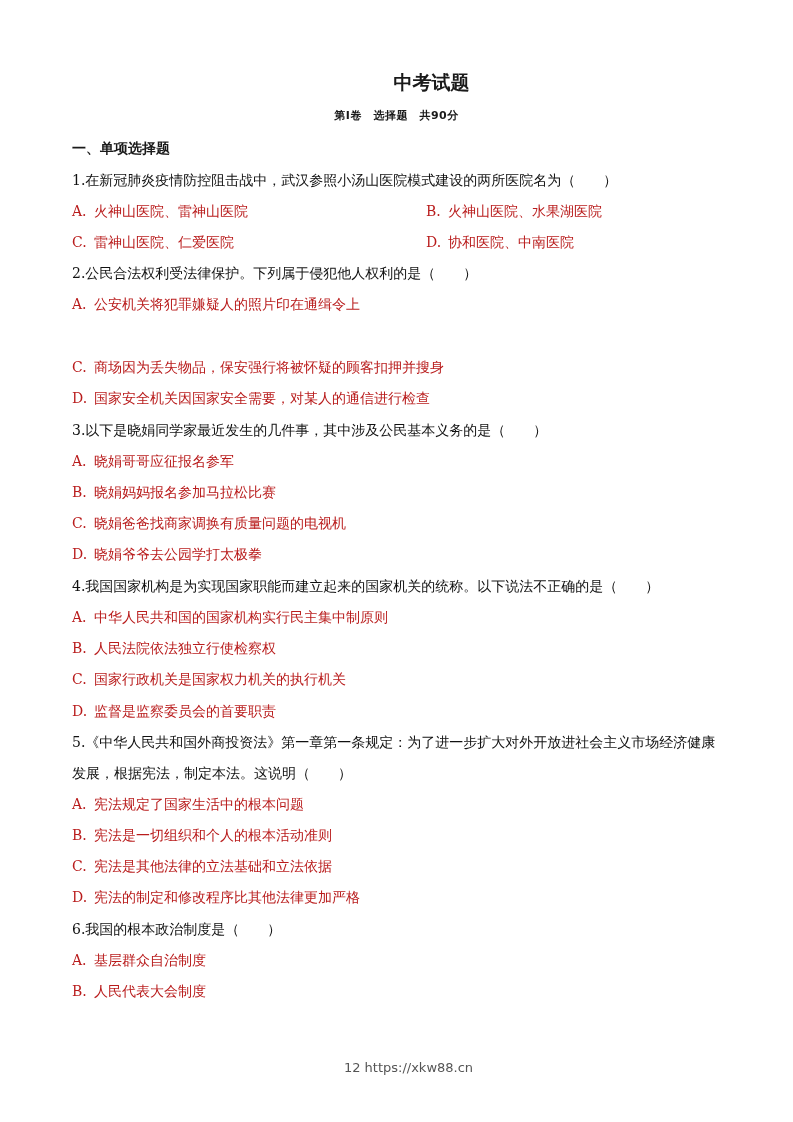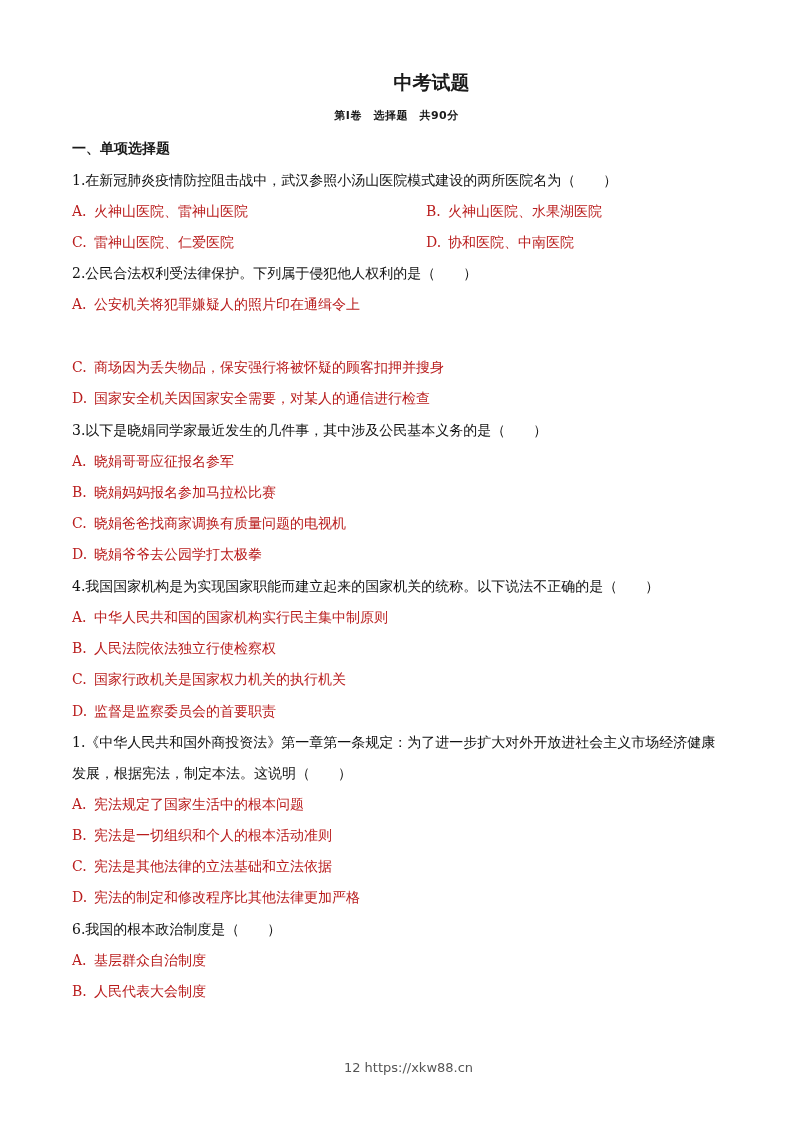--- a/index.html
+++ b/index.html
@@ -75,21 +75,21 @@
   <div class="line opt" style="top:640px">
     <span class="key">B.</span><span>人民法院依法独立行使检察权</span>
   </div>
   <div class="line opt" style="top:671px">
     <span class="key">C.</span><span>国家行政机关是国家权力机关的执行机关</span>
   </div>
   <div class="line opt" style="top:703px">
     <span class="key">D.</span><span>监督是监察委员会的首要职责</span>
   </div>
 
-  <div class="line q wrap" style="top:727px">1.《中华人民共和国外商投资法》第一章第一条规定：为了进一步扩大对外开放进社会主义市场经济健康发展，根据宪法，制定本法。这说明（　　）</div>
+  <div class="line q wrap" style="top:727px">5.《中华人民共和国外商投资法》第一章第一条规定：为了进一步扩大对外开放进社会主义市场经济健康发展，根据宪法，制定本法。这说明（　　）</div>
   <div class="line opt" style="top:796px">
     <span class="key">A.</span><span>宪法规定了国家生活中的根本问题</span>
   </div>
   <div class="line opt" style="top:827px">
     <span class="key">B.</span><span>宪法是一切组织和个人的根本活动准则</span>
   </div>
   <div class="line opt" style="top:858px">
     <span class="key">C.</span><span>宪法是其他法律的立法基础和立法依据</span>
   </div>
   <div class="line opt" style="top:889px">

